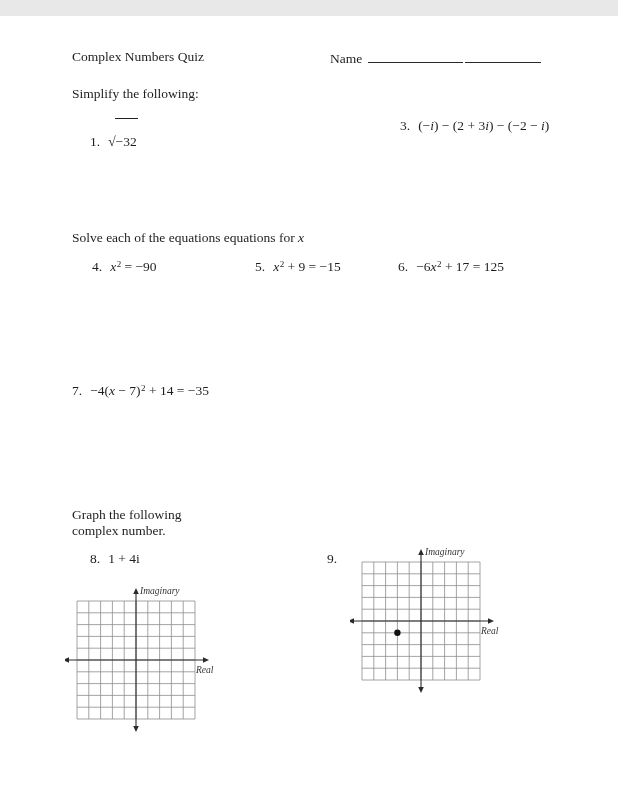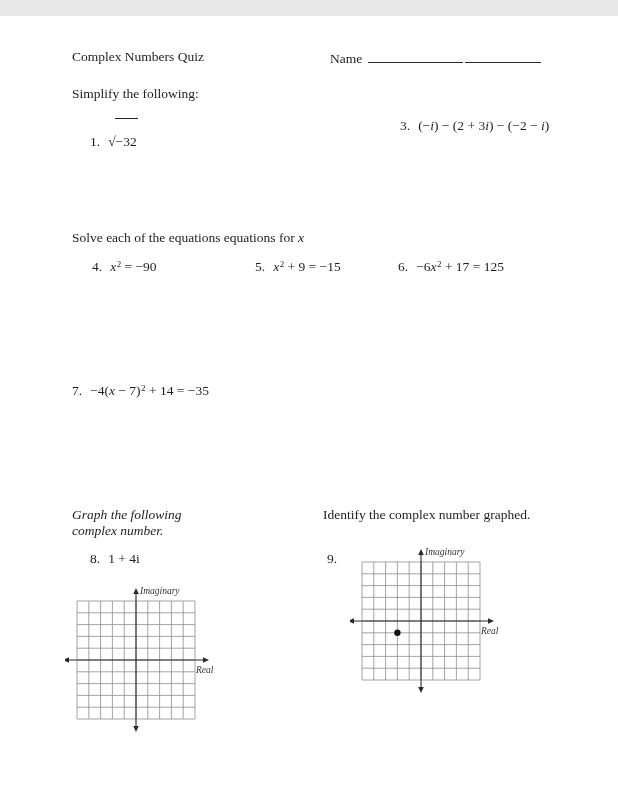--- a/index.html
+++ b/index.html
@@ -9,21 +9,21 @@
     color:#1e1e1e;font-size:13.5px;overflow:hidden;margin:16px auto;
   }
   .abs{position:absolute;white-space:nowrap;}
   .pnum{margin-right:8px;}
   .mi{font-style:italic;}
   .msup{font-size:9px;position:relative;top:-4.5px;margin-left:0.5px;}
   .mrad{display:inline-block;border-top:1.1px solid #222;line-height:1.05;margin-left:-1px;padding:16px 1px;}
   .blank{display:inline-block;border-bottom:1.2px solid #2a2a2a;height:13px;vertical-align:baseline;}
   .blank.w1{width:95px;margin-left:6px;}
   .blank.w2{width:76px;margin-left:2px;}
-  .two-line{white-space:normal;line-height:15.5px;width:180px;font-style:italic;}
+  .two-line{white-space:normal;line-height:15.5px;width:180px;}
   .axis-label{font-family:"Liberation Serif","DejaVu Serif",serif;font-style:italic;font-size:9.5px;fill:#333;}
 </style>
 </head>
 <body>
 
 <div class="page">
 
   <div class="abs" style="left:72px;top:33px">Complex Numbers Quiz</div>
   <div class="abs" style="left:330px;top:33px">
     <span>Name</span><span class="blank w1"></span><span class="blank w2"></span>
@@ -51,21 +51,20 @@
   </div>
 
   <div class="abs" style="left:72px;top:367px">
     <span class="pnum">7.</span><span><span>−4(</span><span class="mi">x</span><span> − 7)</span><span class="msup">2</span><span> + 14 = −35</span></span>
   </div>
 
   <div class="abs two-line" style="left:72px;top:491px">
     <span>Graph the following</span><br>
     <span>complex number.</span>
   </div>
-  <div class="abs" style="left:323px;top:491px">Identify the complex number graphed.</div>
 
   <div class="abs" style="left:90px;top:535px">
     <span class="pnum">8.</span><span><span>1 + 4i</span></span>
   </div>
   <div class="abs" style="left:327px;top:535px">
     <span class="pnum">9.</span>
   </div>
 
   <div class="abs" style="left:65px;top:569px"><svg width="178" height="152">
         <line x1="12" y1="16" x2="12" y2="134" stroke="#8d8d8d" stroke-width="0.8"></line>

